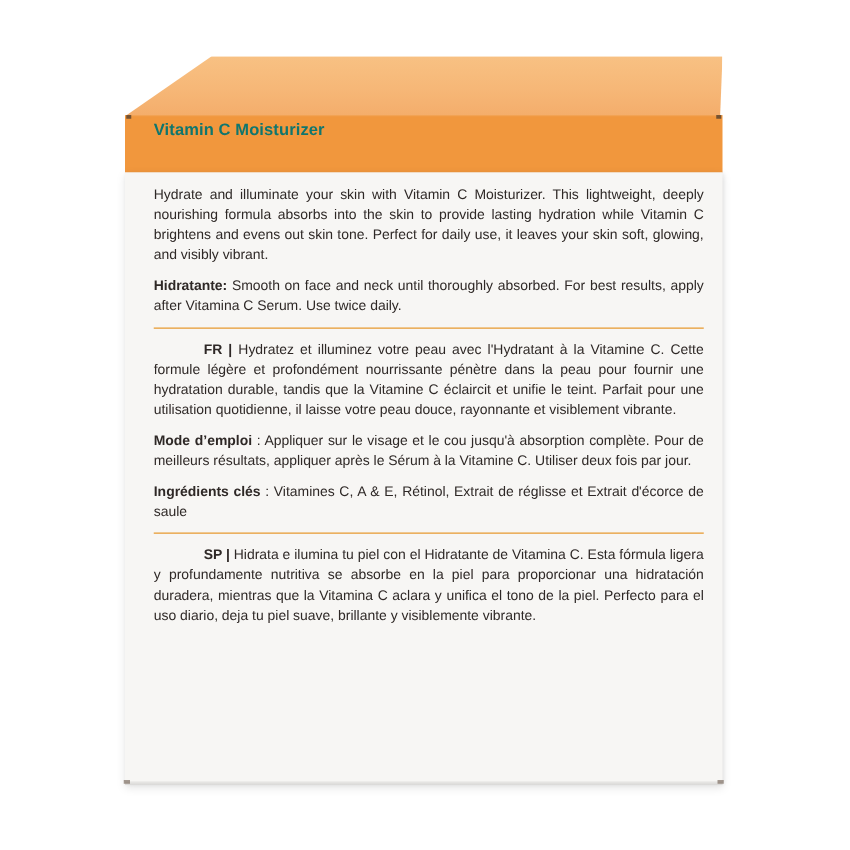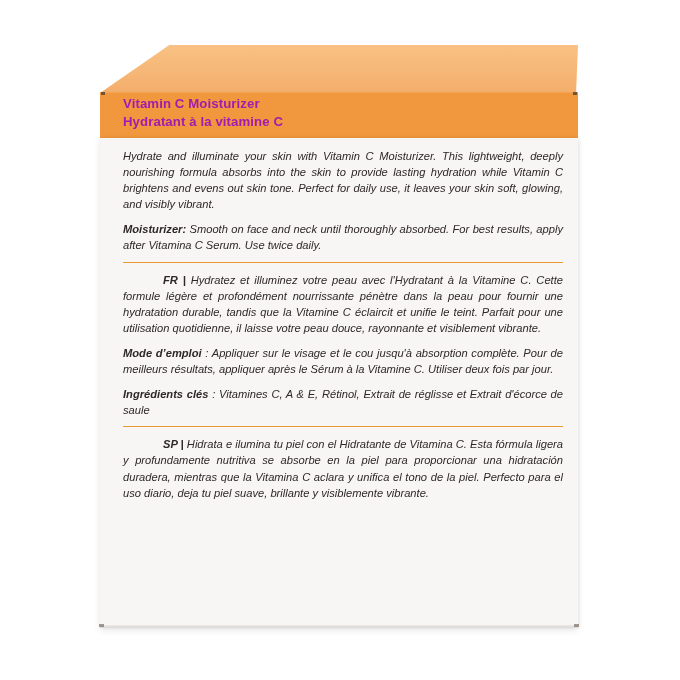--- a/index.html
+++ b/index.html
@@ -91,21 +91,21 @@
   }
   .nick-b.left  { left: 99px;  top: 624px; }
   .nick-b.right { left: 574px; top: 624px; }
 
   
   .titles {
     position: absolute;
     left: 123px;
     top: 95px;
     width: 440px;
-    color: #a21caf;
+    color: #0f766e;
   }
   .title-line {
     font-size: 13.2px;
     font-weight: 600;
     line-height: 17.5px;
     letter-spacing: .1px;
     white-space: nowrap;
   }
 
   
@@ -133,51 +133,50 @@
     font-weight: bold;
     padding-left: 40px;
   }
 
   .divider {
     height: 0;
     border-top: 1.5px solid #e8992f;
     margin: 8px 0 9px 0;
   }
 
-  .block { margin-bottom: 0; font-style: italic; }
+  .block { margin-bottom: 0; }
 </style>
 </head>
 <body>
 
 <div class="scene">
 
   <div class="box">
 
     <div class="lid-top"></div>
     <div class="lid-front"></div>
     <div class="nick left"></div>
     <div class="nick right"></div>
 
     <div class="body-panel"></div>
     <div class="nick-b left"></div>
     <div class="nick-b right"></div>
   </div>
 
   <div class="titles">
     <div class="title-line">Vitamin C Moisturizer</div>
-    <div class="title-line">Hydratant à la vitamine C</div>
   </div>
 
   <div class="content">
 
     <div class="block">
       <p class="para">Hydrate and illuminate your skin with Vitamin C Moisturizer. This lightweight, deeply nourishing formula absorbs into the skin to provide lasting hydration while Vitamin C brightens and evens out skin tone. Perfect for daily use, it leaves your skin soft, glowing, and visibly vibrant.</p>
 
 
-      <p class="para"><span class="lead">Moisturizer:</span><span> Smooth on face and neck until thoroughly absorbed. For best results, apply after Vitamina C Serum. Use twice daily.</span></p>
+      <p class="para"><span class="lead">Hidratante:</span><span> Smooth on face and neck until thoroughly absorbed. For best results, apply after Vitamina C Serum. Use twice daily.</span></p>
     </div>
 
     <div class="divider"></div>
 
     <div class="block">
       <p class="para"><span class="lang">FR | </span><span>Hydratez et illuminez votre peau avec l'Hydratant à la Vitamine C. Cette formule légère et profondément nourrissante pénètre dans la peau pour fournir une hydratation durable, tandis que la Vitamine C éclaircit et unifie le teint. Parfait pour une utilisation quotidienne, il laisse votre peau douce, rayonnante et visiblement vibrante.</span></p>
 
       <p class="para"><span class="lead">Mode d’emploi </span><span>: Appliquer sur le visage et le cou jusqu'à absorption complète. Pour de meilleurs résultats, appliquer après le Sérum à la Vitamine C. Utiliser deux fois par jour.</span></p>
 
       <p class="para"><span class="lead">Ingrédients clés </span><span>: Vitamines C, A &amp; E, Rétinol, Extrait de réglisse et Extrait d'écorce de saule</span></p>

